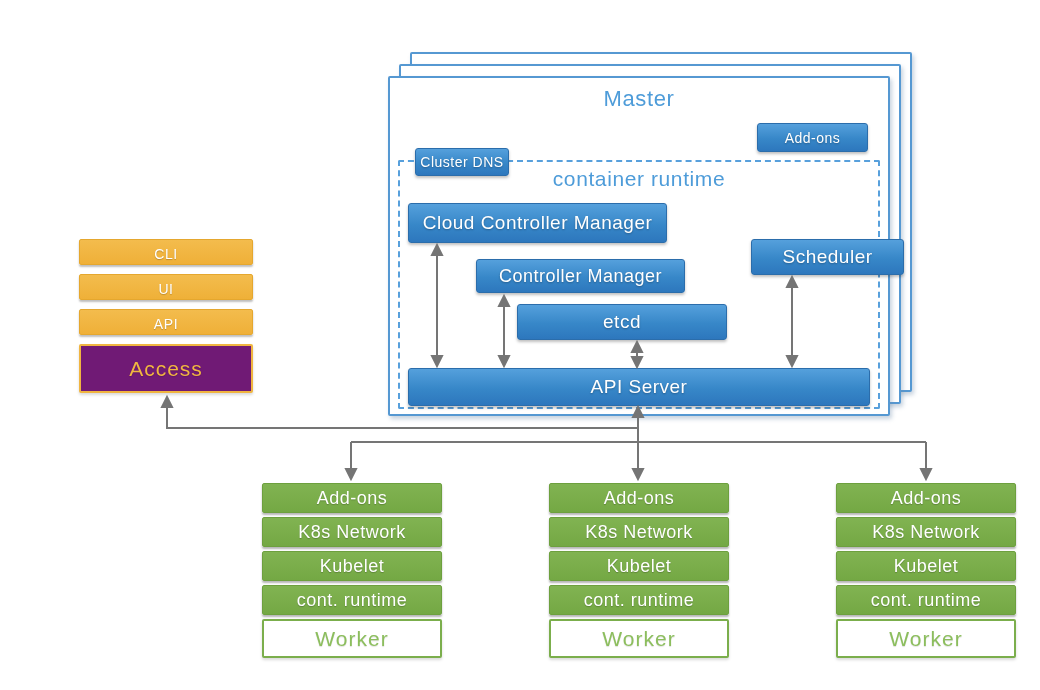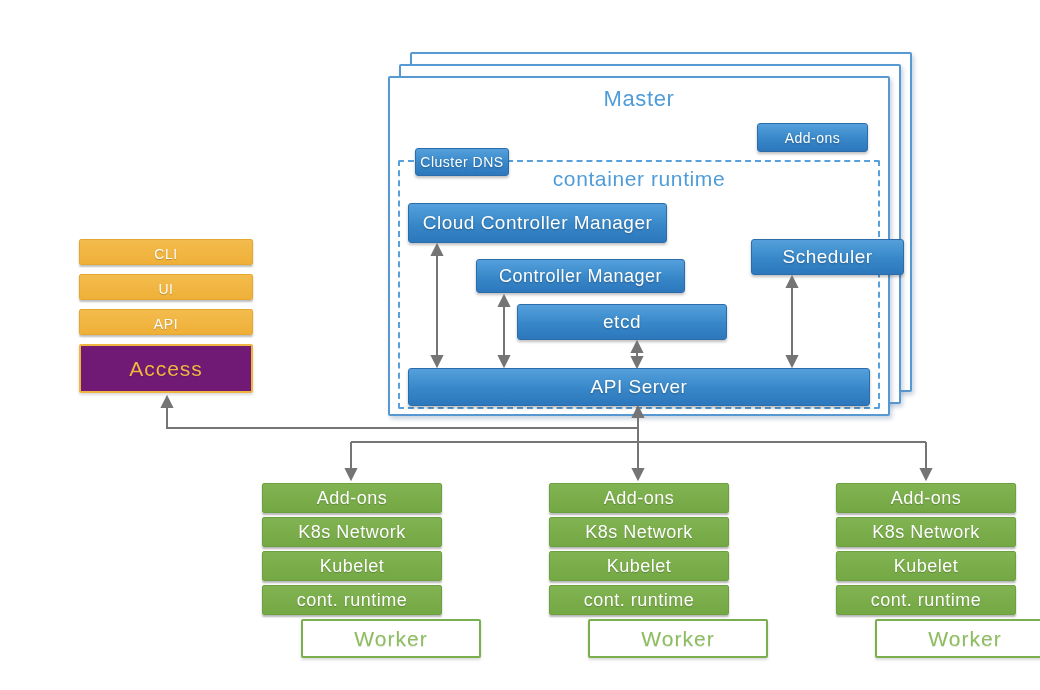--- a/index.html
+++ b/index.html
@@ -79,21 +79,20 @@
     color: #ffffff; text-align: center; line-height: 28px; font-size: 18px;
     letter-spacing: .5px; text-shadow: 0 1px 1px rgba(0,0,0,.22);
     box-shadow: 0 2px 2px rgba(110,110,110,.5);
   }
   .box-worker {
     position: absolute; z-index: 5; width: 180px; height: 39px;
     background: #ffffff; border: 2px solid #7bae4c; border-radius: 2px;
     color: #8cbe5d; text-align: center; line-height: 35px; font-size: 21px;
     letter-spacing: 1px; text-shadow: 0 1px 1px rgba(0,0,0,.12);
     box-shadow: 0 2px 3px rgba(0,0,0,.15);
-    margin-left: 39px;
   }
   .w1 { left: 262px; } .w2 { left: 549px; } .w3 { left: 836px; }
   .r1 { top: 483px; } .r2 { top: 517px; } .r3 { top: 551px; } .r4 { top: 585px; }
   .rw { top: 619px; }
 
   
   svg.connectors {
     position: absolute; inset: 0; z-index: 7; pointer-events: none;
   }
 </style>

